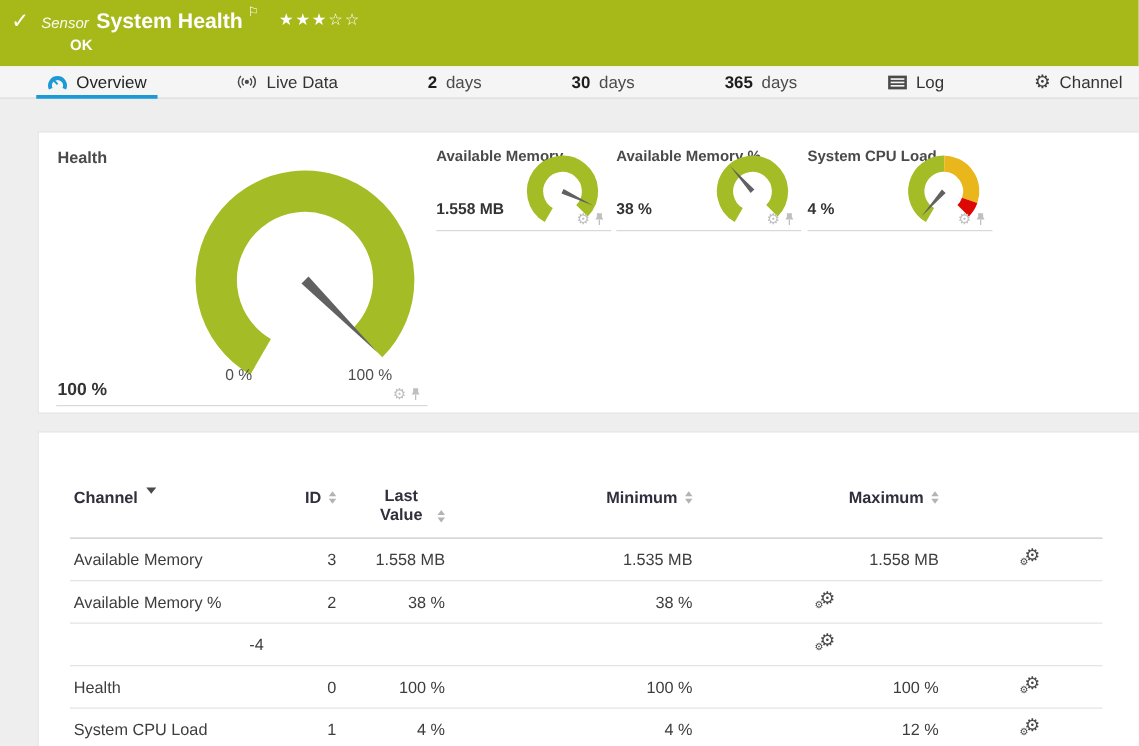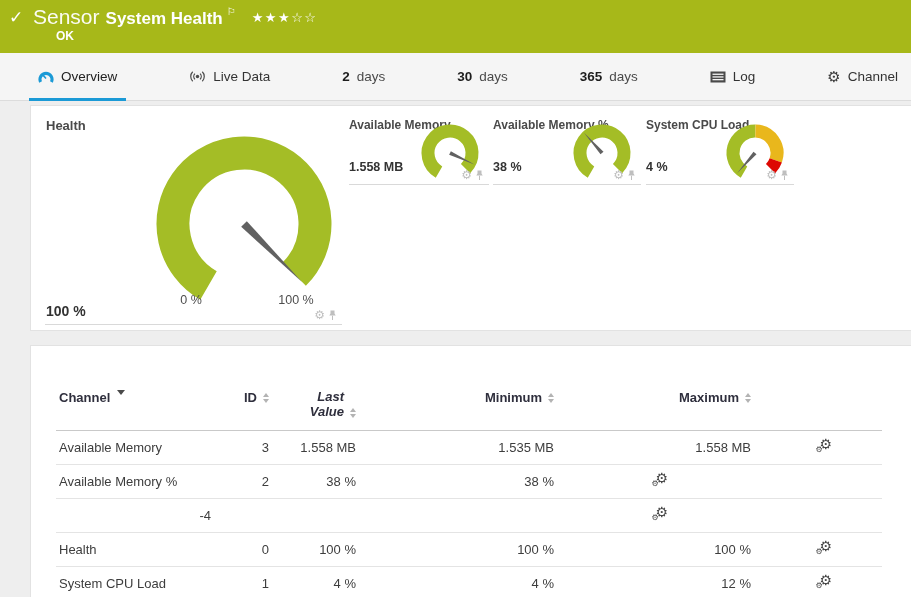--- a/index.html
+++ b/index.html
@@ -6,27 +6,27 @@
   body{
     width:911px;height:597px;overflow:hidden;position:relative;
     background:#eeeeee;
     font-family:"Liberation Sans","DejaVu Sans",sans-serif;
     -webkit-font-smoothing:antialiased;
   }
   
   .topbar{position:absolute;left:0;top:0;width:911px;height:53px;}
   .topbar .check{position:absolute;left:9px;top:7px;font-size:17px;font-weight:bold;color:#fff;}
   .title-row{position:absolute;left:33px;top:5px;white-space:nowrap;color:#fff;}
-  .kind{font-size:21px;color:rgba(255,255,255,.95);margin-right:6px;}
+  .kind{font-style:italic;font-size:12px;color:rgba(255,255,255,.95);margin-right:6px;}
   .sensor-title{font-size:17px;font-weight:bold;margin-top:22px;}
   .flag{font-size:10px;vertical-align:9px;margin-left:4px;color:#fff;}
   .stars{margin-left:16px;font-size:13px;letter-spacing:1.5px;color:#fff;vertical-align:2px;}
   .status-ok{position:absolute;left:56px;top:29px;font-size:12px;font-weight:bold;color:#fff;}
   
-  .tabs{position:absolute;left:0;top:53px;width:911px;height:48px;background:#f5f5f5;
+  .tabs{position:absolute;left:0;top:53px;width:911px;height:26px;background:#f5f5f5;
         border-bottom:1px solid #dcdcdc;display:flex;justify-content:space-between;
         box-sizing:border-box;padding:0 4px 0 29px;}
   .tab{display:flex;align-items:center;gap:7px;padding:0 9px;font-size:13.5px;color:#333;
        position:relative;cursor:pointer;}
   .tab .num{font-weight:bold;color:#1d1d1d;}
   .tab .daylbl{color:#4a4a4a;}
   .tab.active .lbl{color:#222;}
   .tab.active::after{content:"";position:absolute;left:0;right:0;bottom:-1px;height:3px;background:#1b9ad6;}
   .tab .ticon{display:inline-flex;align-items:center;}
   .tab .gearglyph{font-size:15px;color:#3c3c3c;line-height:1;}
@@ -52,21 +52,21 @@
   .mini-panel .panel-title{position:absolute;left:0;top:3px;font-size:12px;}
   .gauge-mini{position:absolute;right:8px;top:7px;}
   .mini-value{position:absolute;left:0;bottom:10px;font-size:12.5px;font-weight:bold;color:#333;}
   
   .channel-table{position:absolute;left:25px;top:36px;width:826px;font-size:13px;}
   .thead{display:grid;grid-template-columns:155px 58px 87px 198px 197px 1fr;
          color:#2f2f3d;font-weight:bold;border-bottom:1px solid #c9c9c9;
          padding:8px 0 10px 0;align-items:start;}
   .th{display:flex;justify-content:flex-end;align-items:flex-start;}
   .th.first{justify-content:flex-start;padding-left:3px;align-items:flex-start;}
-  .th .wrap2{display:inline-block;width:46px;text-align:right;line-height:1.15;font-style:italic;}
+  .th .wrap2{display:inline-block;width:46px;text-align:center;line-height:1.15;}
   .trow{display:grid;grid-template-columns:155px 58px 87px 198px 197px 1fr;height:33px;
         align-items:center;border-bottom:1px solid #e4e4e4;color:#3d3d3d;}
   .cell-r{text-align:right;}
   .cell-name{padding-left:3px;}
   .cell-gear{display:flex;justify-content:center;padding-left:16px;}
   
   .sort{display:inline-flex;flex-direction:column;margin-left:6px;margin-top:3px;}
   .sort i{display:block;width:0;height:0;border-left:3.5px solid transparent;border-right:3.5px solid transparent;}
   .sort .up{border-bottom:4px solid #b3b3b3;margin-bottom:2px;}
   .sort .dn{border-top:4px solid #b3b3b3;}

